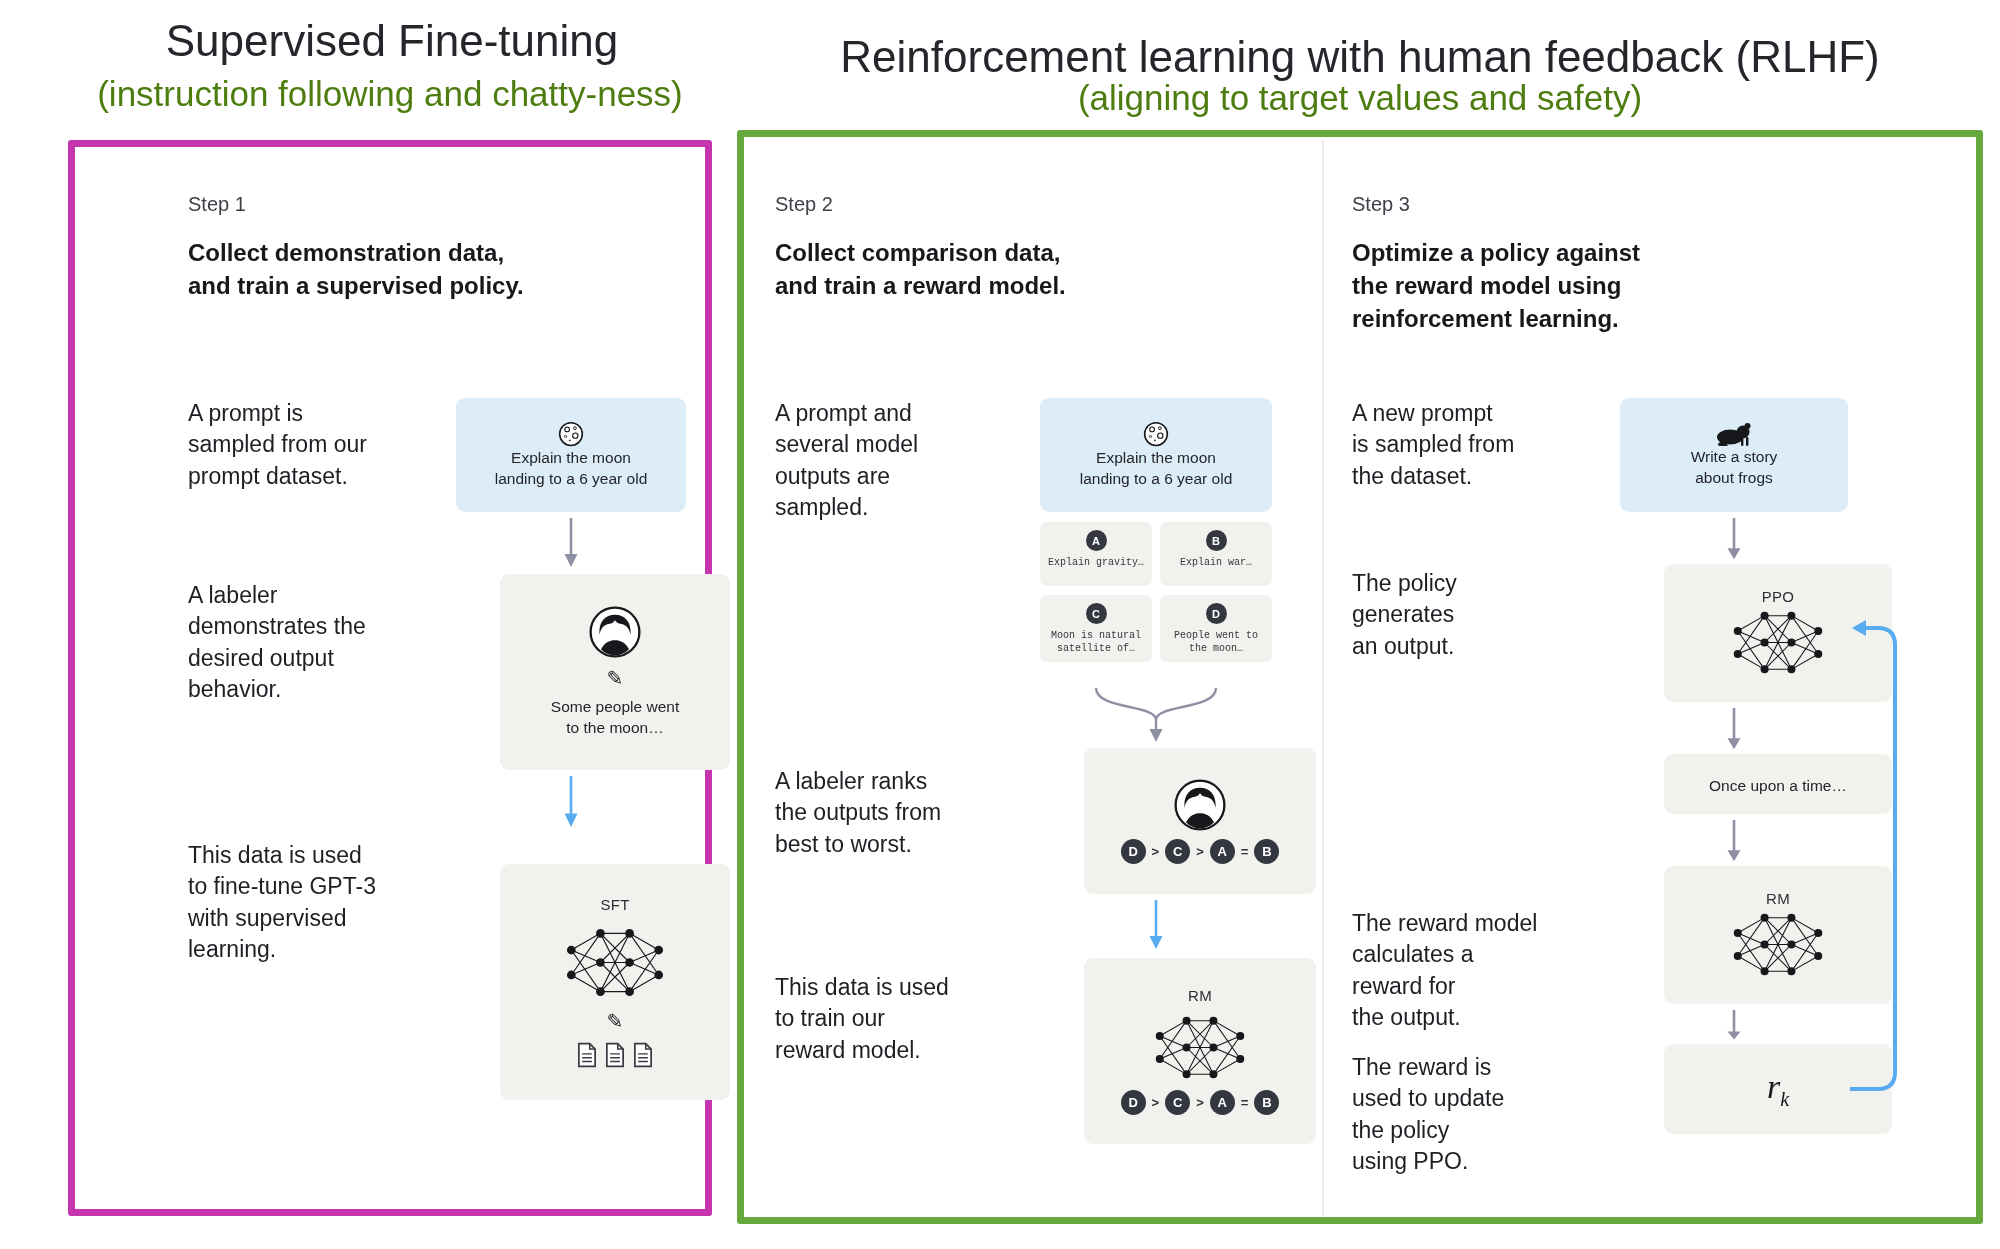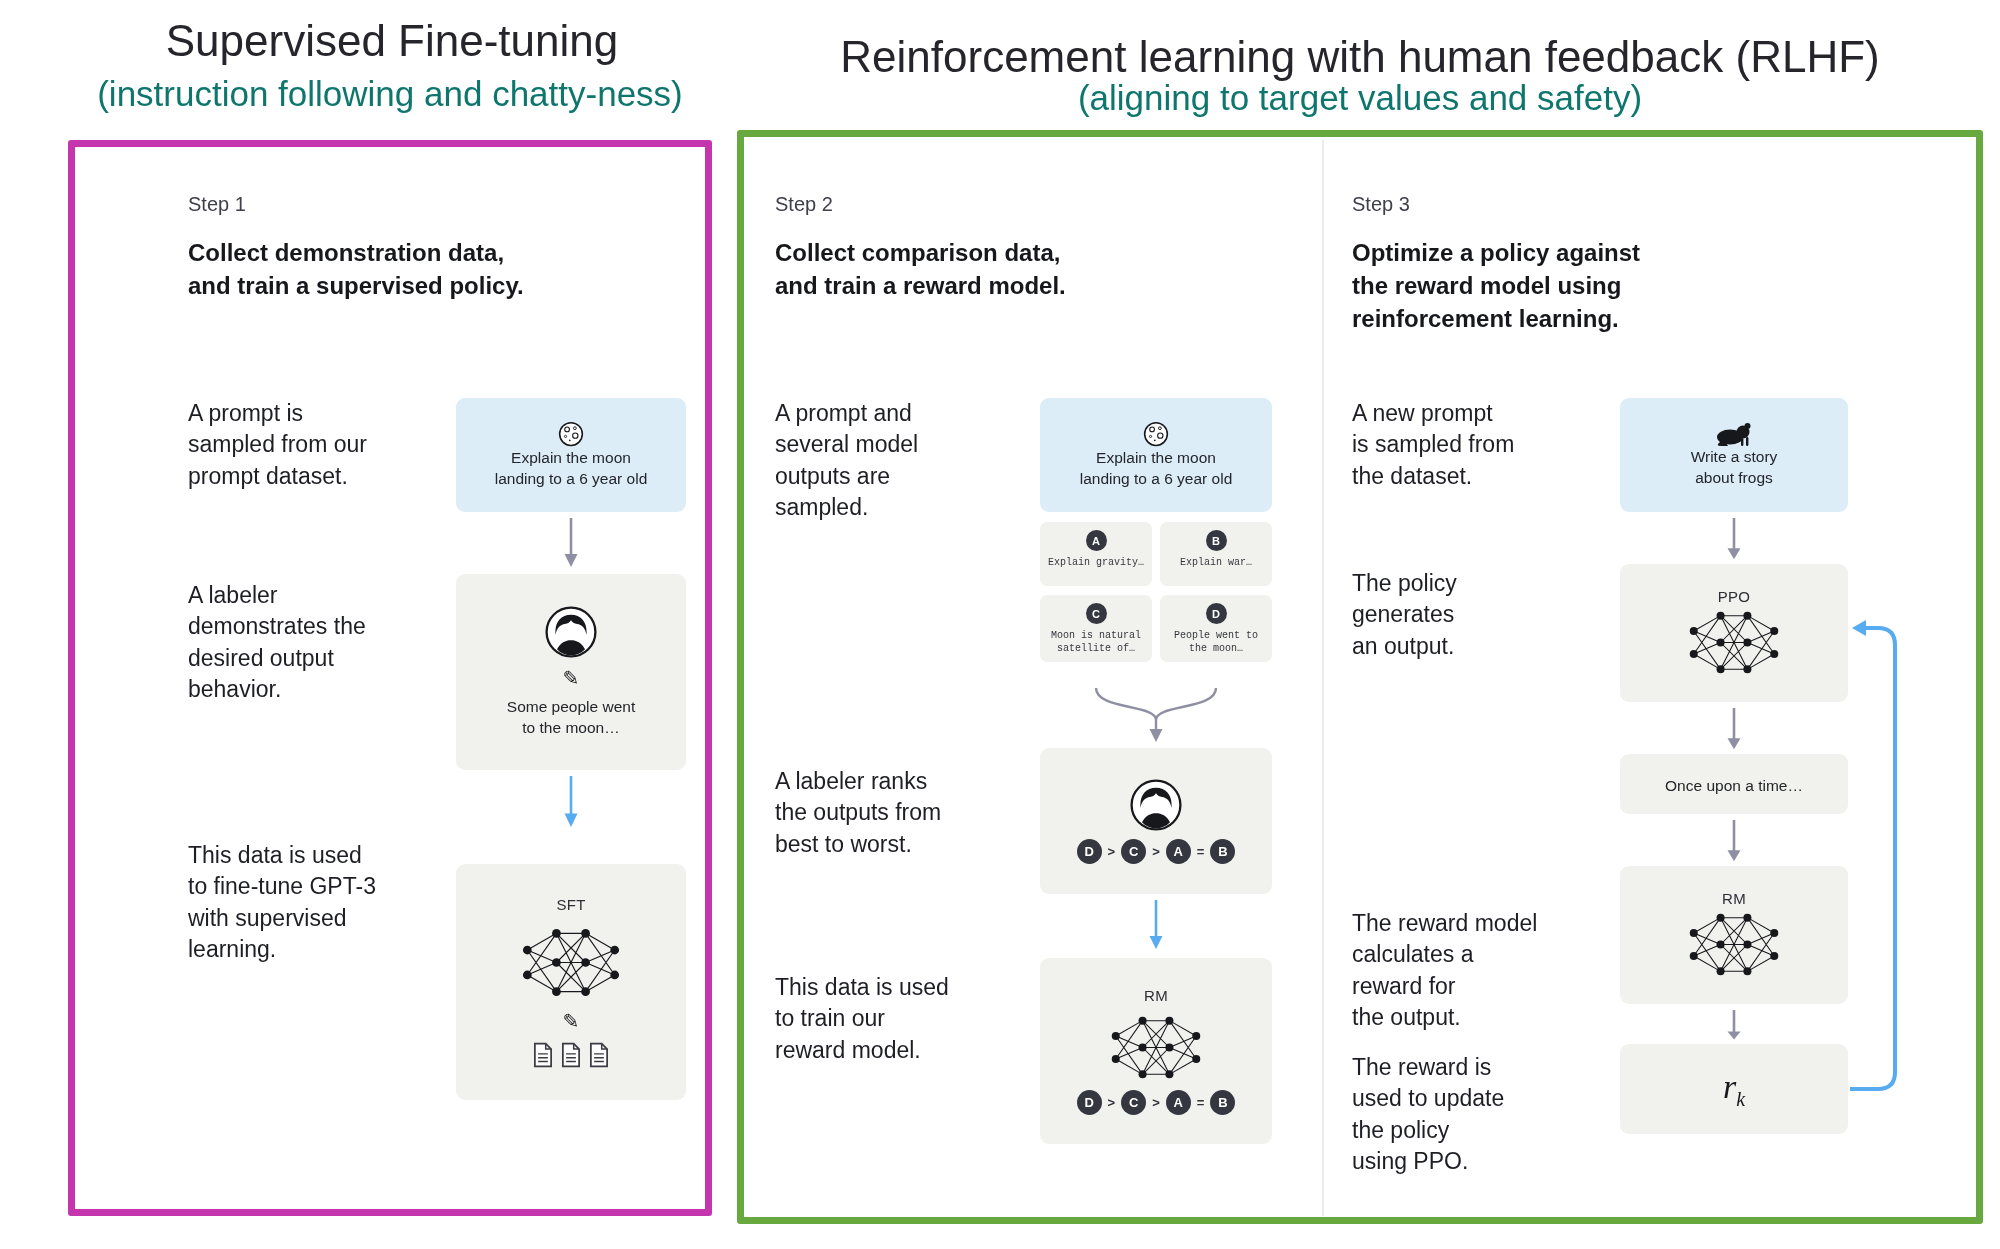--- a/index.html
+++ b/index.html
@@ -10,32 +10,32 @@
     --gray-arrow:#8f8fa3;
     --blue-arrow:#57abf0;
     --chip-bg:#353740;
     --text:#202123;
   }
   *{margin:0;padding:0;box-sizing:border-box;}
   body{background:#fff;}
   .canvas{position:relative;width:2000px;height:1249px;background:#fff;
           font-family:"Liberation Sans","DejaVu Sans",sans-serif;color:var(--text);overflow:hidden;border-radius:7px;}
   .hdr-title{position:absolute;font-size:44px;font-weight:500;text-align:center;color:#25252b;}
-  .hdr-sub{position:absolute;font-size:35px;font-weight:400;text-align:center;color:#0f766e;}
+  .hdr-sub{position:absolute;font-size:35px;font-weight:400;text-align:center;color:#4d7c0f;}
   .frame{position:absolute;border-radius:3px;background:transparent;}
   .sft-frame{border:7px solid var(--sft-frame);}
   .rlhf-frame{border:7px solid var(--rlhf-frame);}
   .divider{position:absolute;background:#ececec;}
   .step-label{position:absolute;font-size:20px;color:#3f4049;}
   .step-title{position:absolute;font-size:24px;font-weight:700;line-height:1.38;white-space:pre-line;color:#17181c;}
   .caption{position:absolute;font-size:23px;line-height:1.36;white-space:pre-line;color:#1e1f24;}
   .box{position:absolute;border-radius:9px;display:flex;flex-direction:column;align-items:center;
        justify-content:space-evenly;text-align:center;padding:22px 8px;}
   .box.blue{background:var(--prompt-box-bg);}
-  .box.gray{background:var(--gray-box-bg);}
+  .box.gray{background:var(--gray-box-bg);margin-left:44px;}
   .box-text{font-size:15.5px;line-height:1.35;white-space:pre-line;color:#24252b;}
   .box-label{font-size:15px;color:#2c2d35;letter-spacing:.3px;}
   .pencil{font-size:20px;color:#1c1c20;line-height:1;}
   .arrow{position:absolute;}
   .chips{display:flex;align-items:center;gap:4px;}
   .chip{width:25px;height:25px;border-radius:50%;background:var(--chip-bg);color:#fff;font-size:13px;
         font-weight:700;display:flex;align-items:center;justify-content:center;flex:0 0 auto;}
   .chip.small{width:21px;height:21px;font-size:11px;}
   .op{font-size:13px;font-weight:700;color:#2f3038;margin:0 2px;}
   .answers{position:absolute;display:grid;grid-template-columns:112px 112px;gap:9px 8px;}

